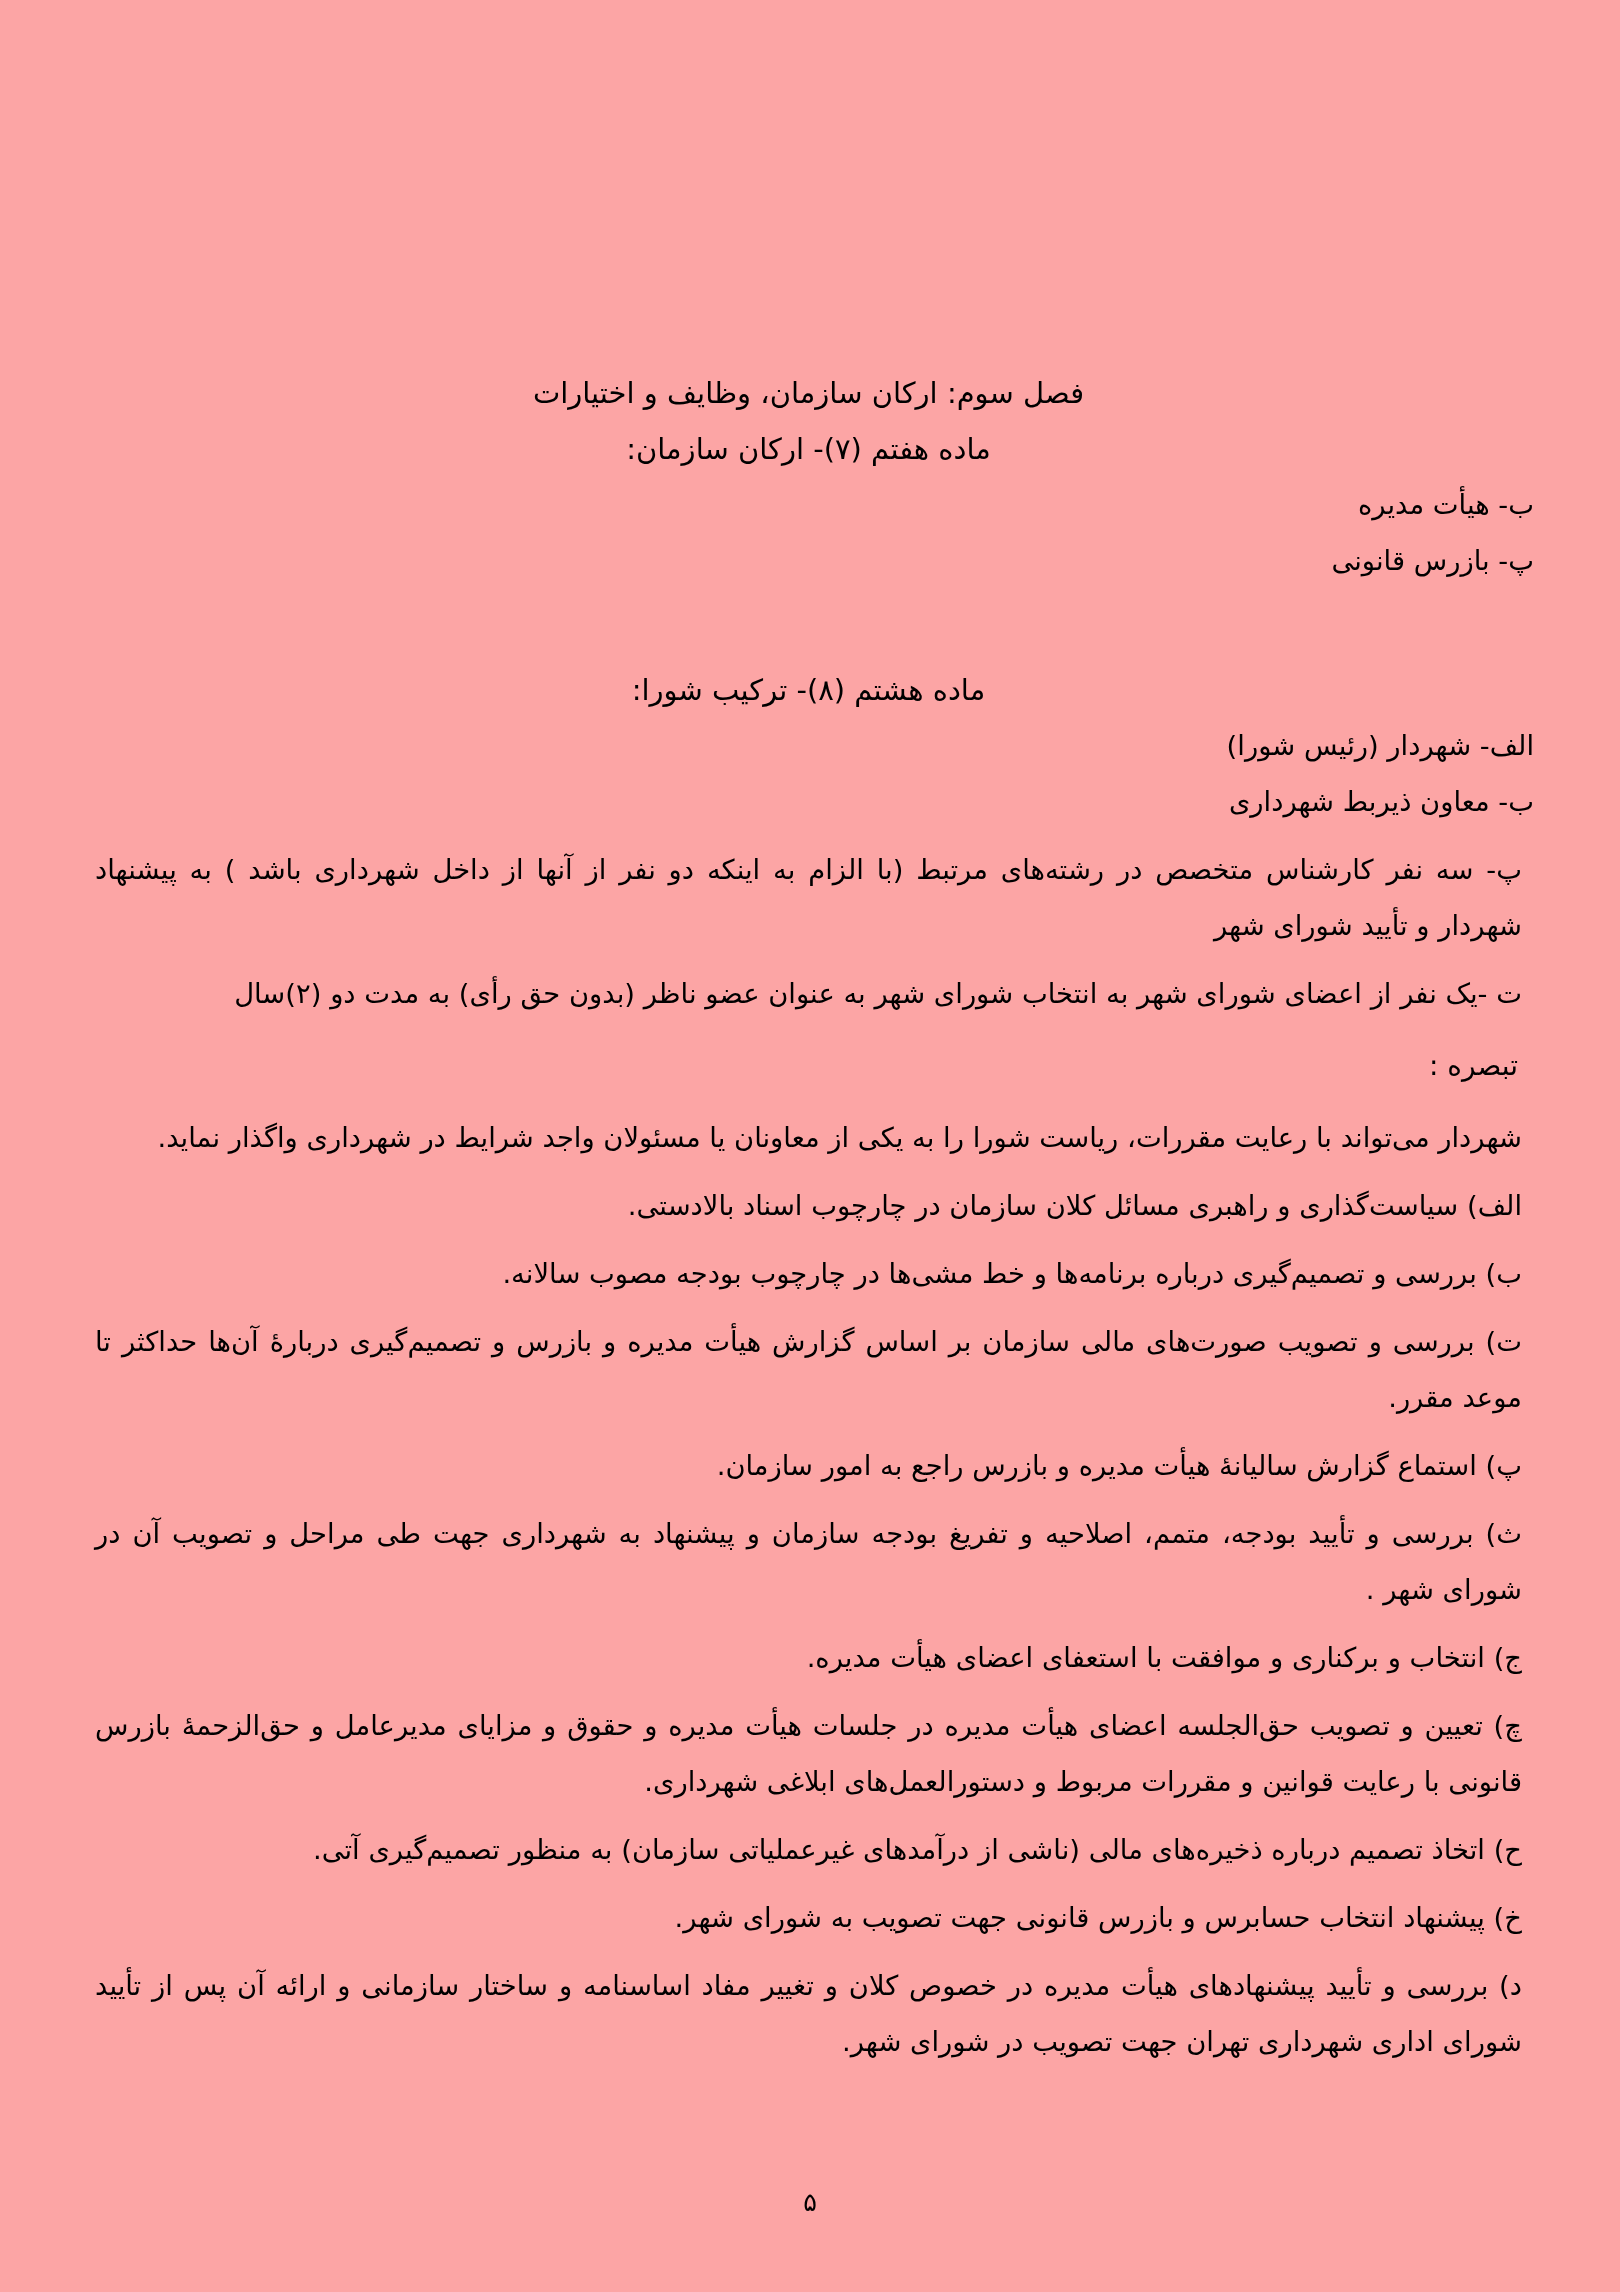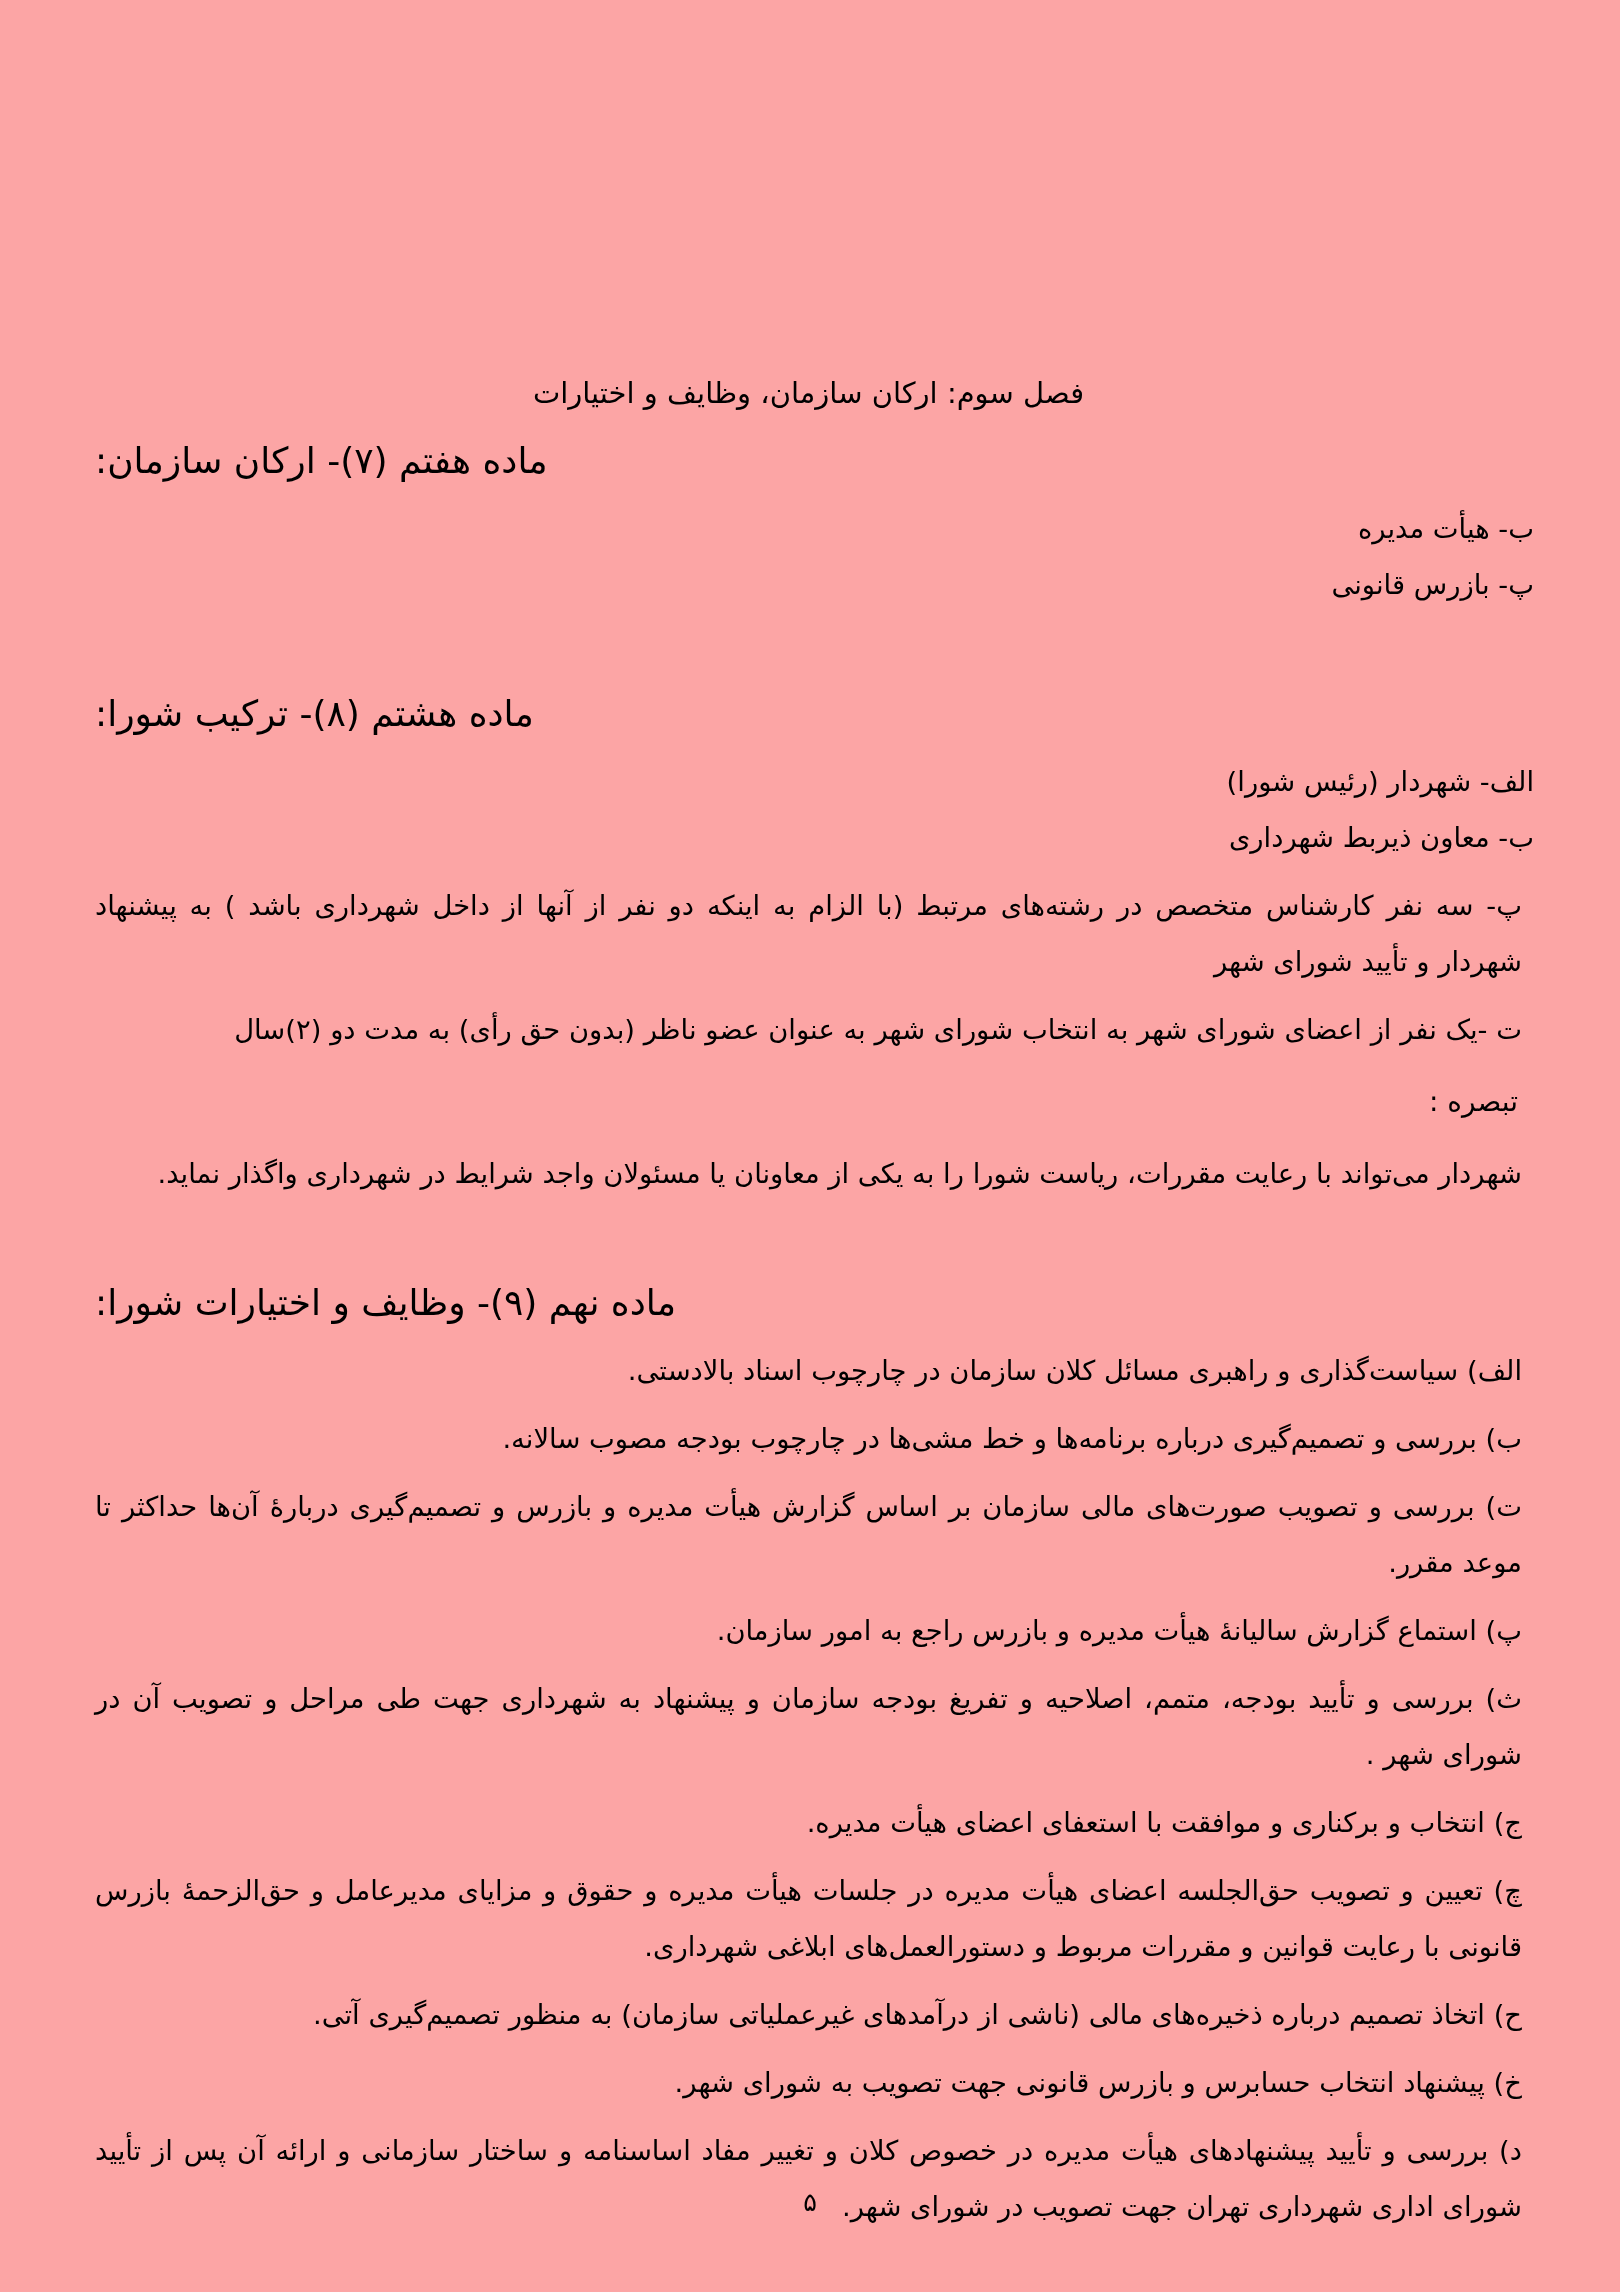--- a/index.html
+++ b/index.html
@@ -31,24 +31,24 @@
     margin: 0;
   }
   .para {
     font-size: 27.4px;
     line-height: 56px;
     text-align: justify;
     text-align-last: right;
     margin: 12px;
   }
   .heading {
-    font-size: 36px;
+    font-size: 29px;
     line-height: 56px;
-    text-align: left;
-    margin: 12px;
+    text-align: center;
+    margin: 0;
     letter-spacing: 0px;
   }
   .gap-before {
     margin-top: 73px;
   }
   .chapter-title {
     font-size: 29px;
     line-height: 56px;
     text-align: center;
     margin: 0;
@@ -82,21 +82,20 @@
     <div class="line">پ- بازرس قانونی</div>
 
     <div class="heading gap-before">ماده هشتم (۸)- ترکیب شورا:</div>
     <div class="line">الف- شهردار (رئیس شورا)</div>
     <div class="line">ب- معاون ذیربط شهرداری</div>
     <div class="para">پ- سه نفر کارشناس متخصص در رشته‌های مرتبط (با الزام به اینکه دو نفر از آنها از داخل شهرداری باشد ) به پیشنهاد  شهردار و تأیید شورای شهر</div>
     <div class="para">ت -یک نفر از اعضای شورای شهر  به انتخاب شورای شهر  به عنوان عضو ناظر (بدون حق رأی) به مدت دو (۲)سال</div>
     <div class="note-label">تبصره :</div>
     <div class="para">شهردار می‌تواند با رعایت مقررات، ریاست شورا را به یکی از معاونان یا مسئولان  واجد  شرایط  در  شهرداری  واگذار نماید.</div>
 
-    <div class="heading gap-before">ماده نهم (۹)- وظایف و اختیارات شورا:</div>
     <div class="para">الف) سیاست‌گذاری و راهبری مسائل کلان سازمان در چارچوب اسناد بالادستی.</div>
     <div class="para">ب) بررسی و تصمیم‌گیری درباره برنامه‌ها و خط مشی‌ها در چارچوب بودجه مصوب سالانه.</div>
     <div class="para">ت) بررسی و تصویب صورت‌های مالی سازمان بر اساس گزارش هیأت مدیره و بازرس و تصمیم‌گیری دربارهٔ آن‌ها حداکثر تا موعد مقرر.</div>
     <div class="para">پ) استماع گزارش سالیانهٔ هیأت مدیره و بازرس راجع به امور سازمان.</div>
     <div class="para">ث) بررسی و تأیید بودجه، متمم، اصلاحیه و تفریغ بودجه سازمان و پیشنهاد به شهرداری جهت طی مراحل و تصویب آن در شورای شهر .</div>
     <div class="para">ج) انتخاب و برکناری و موافقت با استعفای اعضای هیأت مدیره.</div>
     <div class="para">چ) تعیین و تصویب حق‌الجلسه اعضای هیأت مدیره در جلسات هیأت مدیره و حقوق و مزایای مدیرعامل و حق‌الزحمهٔ بازرس قانونی با رعایت قوانین و مقررات مربوط و دستورالعمل‌های ابلاغی شهرداری.</div>
     <div class="para">ح) اتخاذ تصمیم درباره ذخیره‌های مالی (ناشی از درآمدهای غیرعملیاتی سازمان) به منظور تصمیم‌گیری آتی.</div>
     <div class="para">خ) پیشنهاد انتخاب حسابرس و بازرس قانونی جهت تصویب به شورای شهر.</div>
     <div class="para">د) بررسی و تأیید پیشنهادهای هیأت مدیره در خصوص کلان و تغییر مفاد اساسنامه و ساختار سازمانی و ارائه آن پس از تأیید شورای اداری شهرداری تهران جهت تصویب در شورای شهر.</div>

